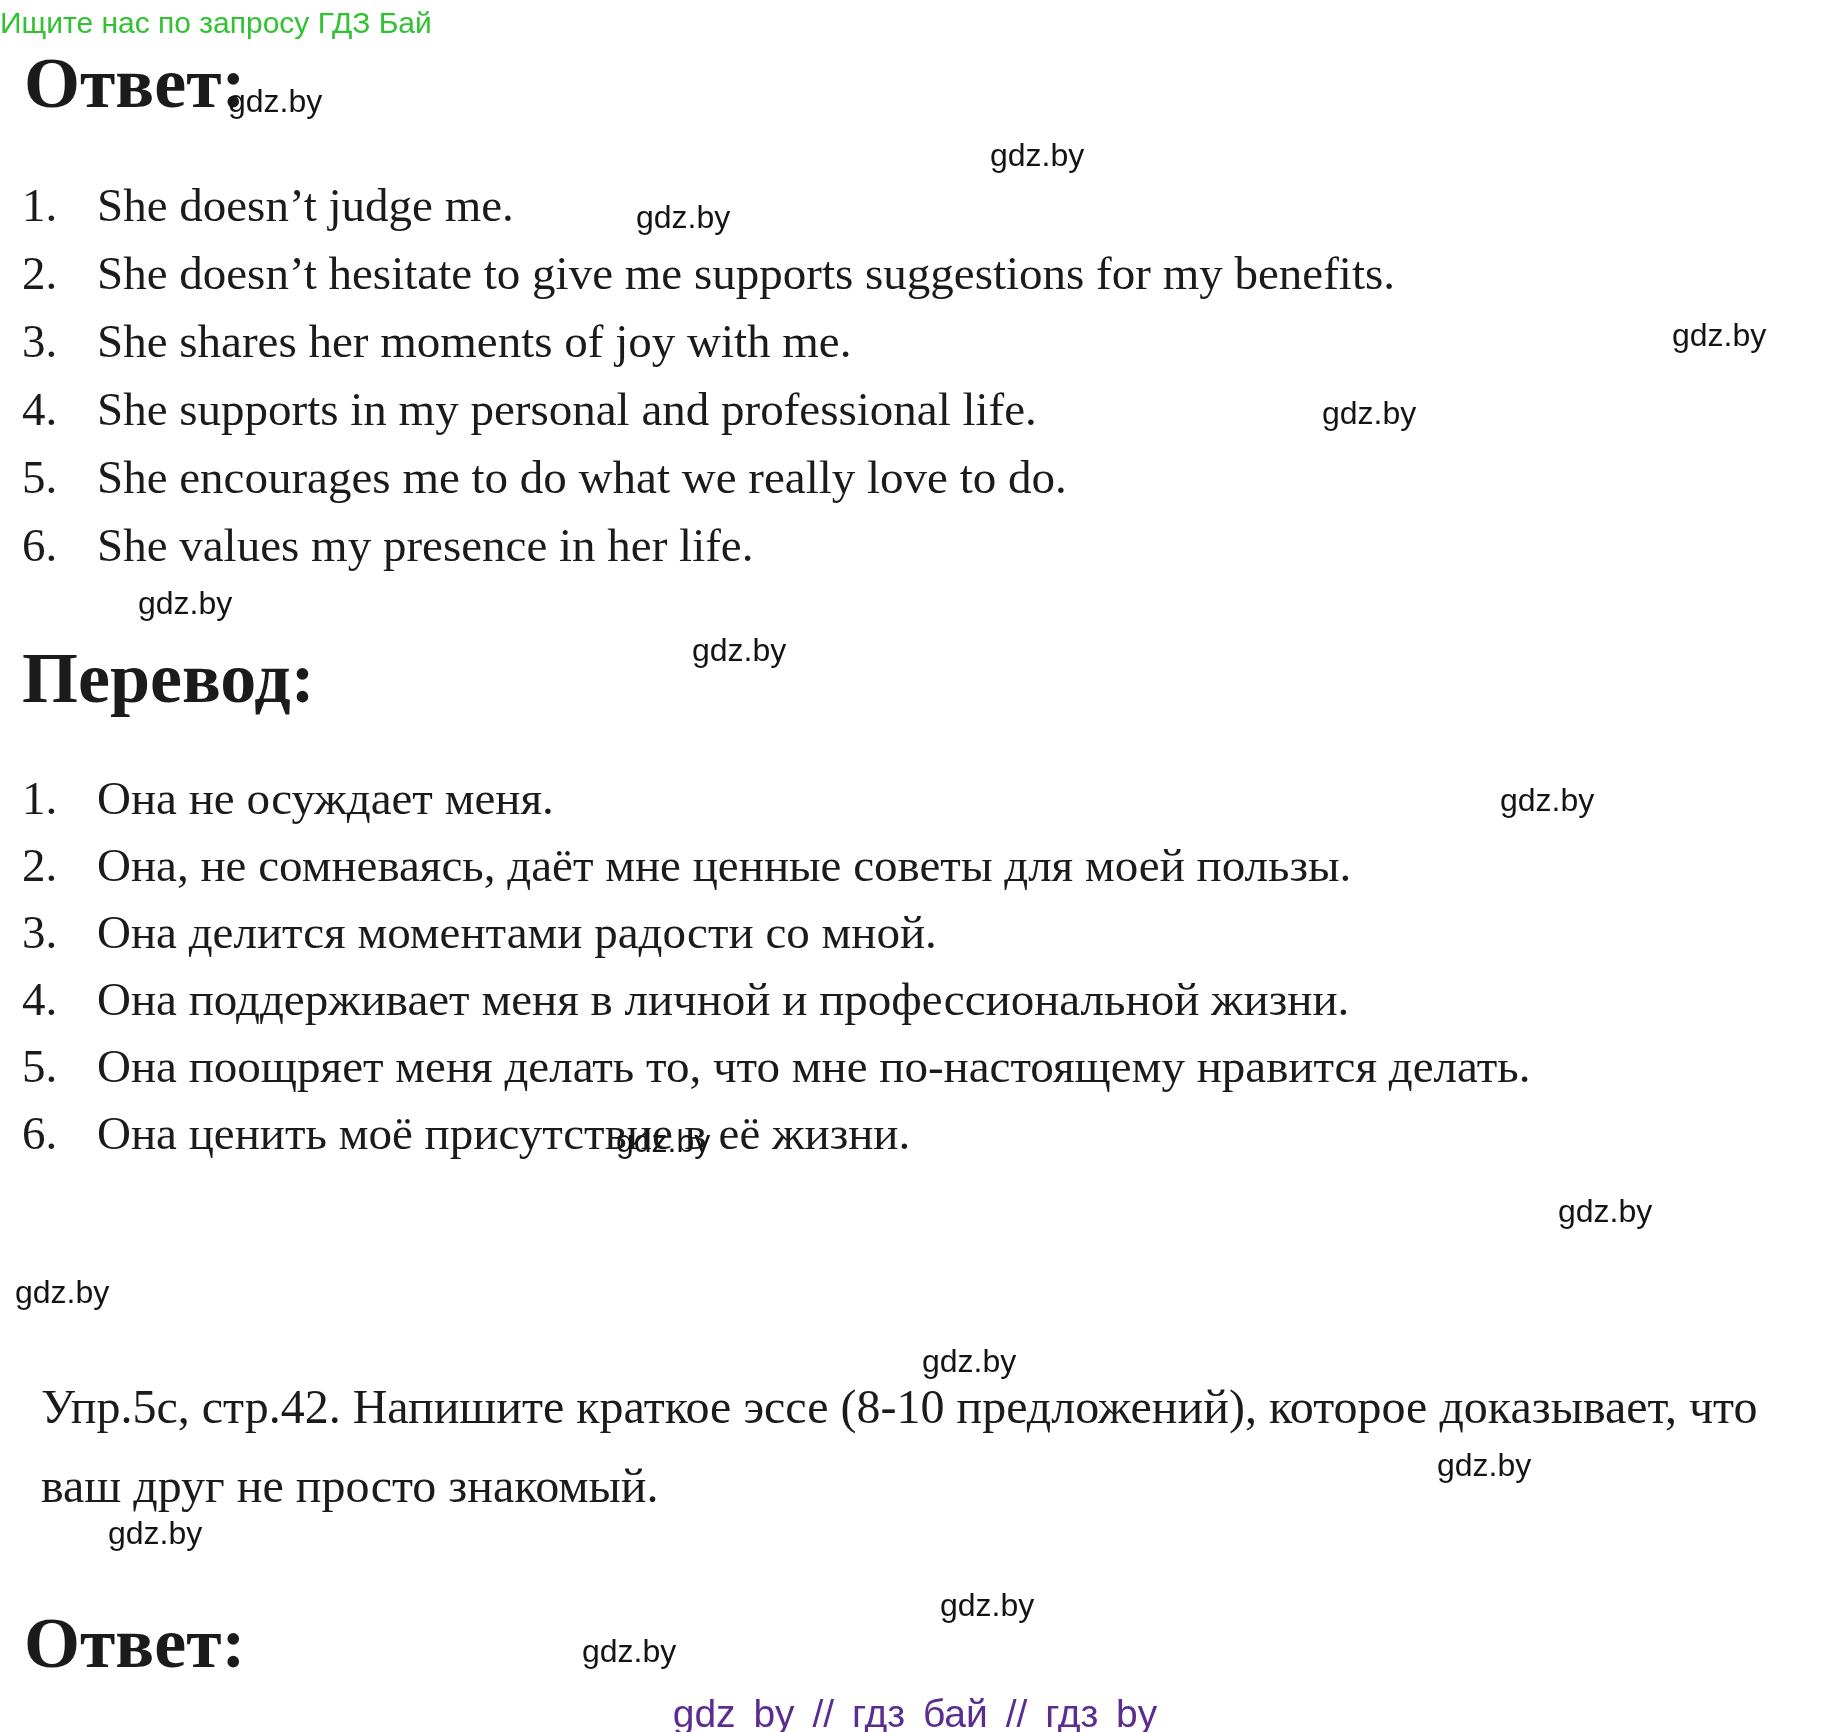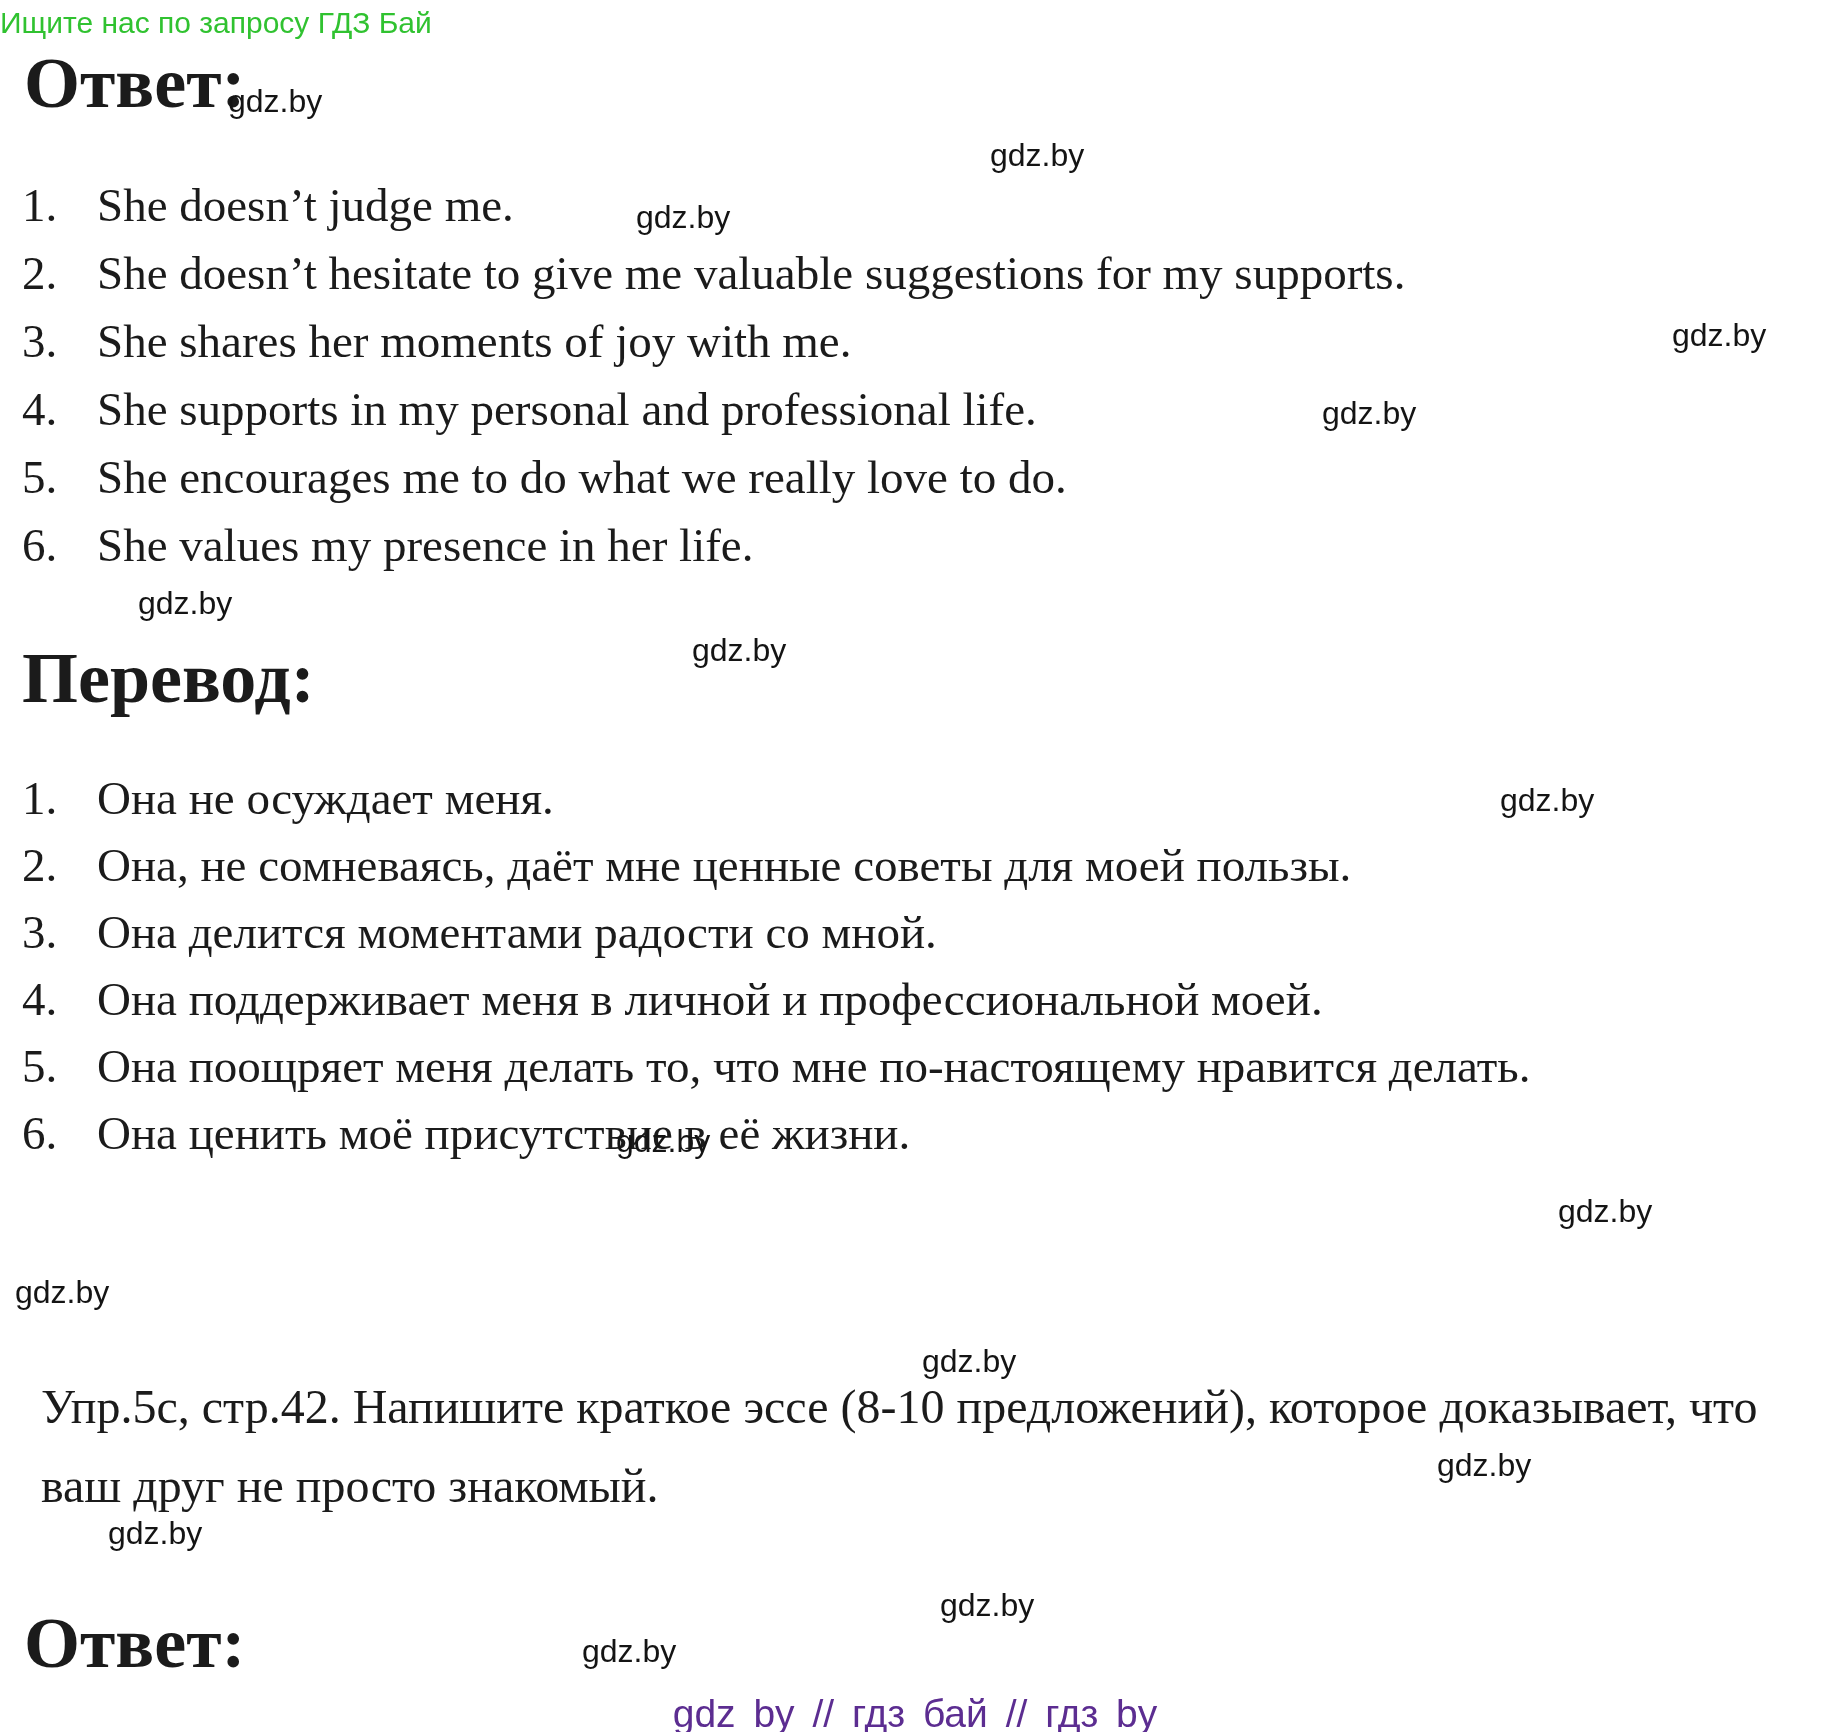--- a/index.html
+++ b/index.html
@@ -75,21 +75,21 @@
 
 <div class="abs num-list list-en">
 
     <div class="li">
       <span class="num">1.</span>
       <span class="txt">She doesn’t judge me.</span>
     </div>
 
     <div class="li">
       <span class="num">2.</span>
-      <span class="txt">She doesn’t hesitate to give me valuable suggestions for my supports.</span>
+      <span class="txt">She doesn’t hesitate to give me supports suggestions for my benefits.</span>
     </div>
 
     <div class="li">
       <span class="num">3.</span>
       <span class="txt">She shares her moments of joy with me.</span>
     </div>
 
     <div class="li">
       <span class="num">4.</span>
       <span class="txt">She supports in my personal and professional life.</span>
@@ -120,21 +120,21 @@
       <span class="txt">Она, не сомневаясь, даёт мне ценные советы для моей пользы.</span>
     </div>
 
     <div class="li">
       <span class="num">3.</span>
       <span class="txt">Она делится моментами радости со мной.</span>
     </div>
 
     <div class="li">
       <span class="num">4.</span>
-      <span class="txt">Она поддерживает меня в личной и профессиональной моей.</span>
+      <span class="txt">Она поддерживает меня в личной и профессиональной жизни.</span>
     </div>
 
     <div class="li">
       <span class="num">5.</span>
       <span class="txt">Она поощряет меня делать то, что мне по-настоящему нравится делать.</span>
     </div>
 
     <div class="li">
       <span class="num">6.</span>
       <span class="txt">Она ценить моё присутствие в её жизни.</span>

